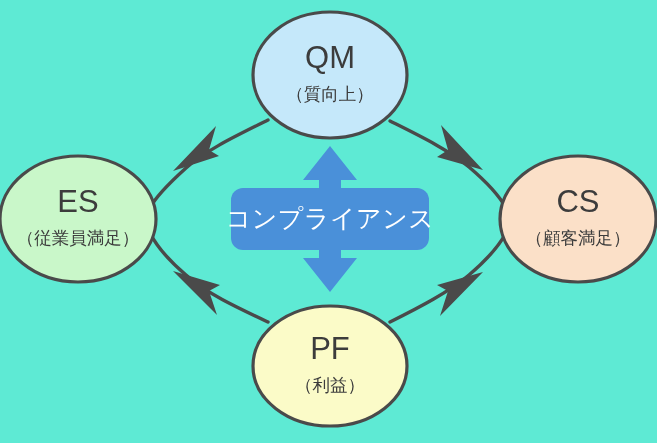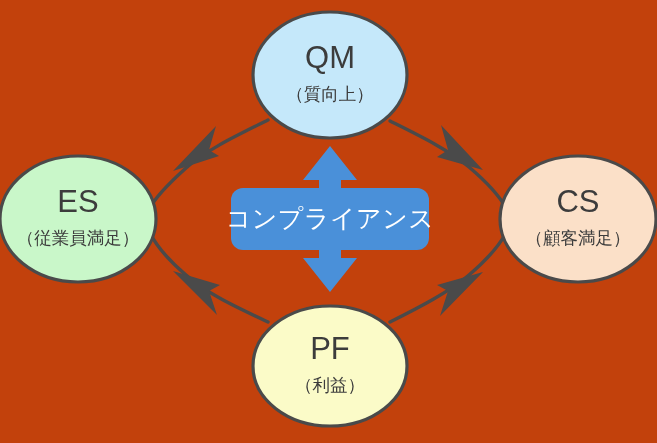--- a/index.html
+++ b/index.html
@@ -55,21 +55,21 @@
     font-size: 25px;
     fill: #ffffff;
     text-anchor: middle;
     dominant-baseline: middle;
     letter-spacing: 0.5px;
   }
 </style>
 </head>
 <body>
 
-<div id="diagram-root" style="background: #c2410c;">
+<div id="diagram-root" style="background: #5eead4;">
   <svg id="diagram-svg" viewBox="0 0 657 443" xmlns="http://www.w3.org/2000/svg">
 
     <g>
 
       <path class="cycle-arc" id="arc-tl" d="M 268,120 C 236,136 206,150 186,168 C 166,186 155,198 150,208" stroke="#4a4a4a"></path>
       <polygon class="arrowhead" id="head-tl" points="173,171 216,126 209,150 219,156" fill="#4a4a4a"></polygon>
 
       <path class="cycle-arc" id="arc-tr" d="M 506,208 C 500,197 489,184 469,167 C 449,150 420,136 390,121" stroke="#4a4a4a"></path>
       <polygon class="arrowhead" id="head-tr" points="483,170 441,125 448,150 437,157" fill="#4a4a4a"></polygon>
 

